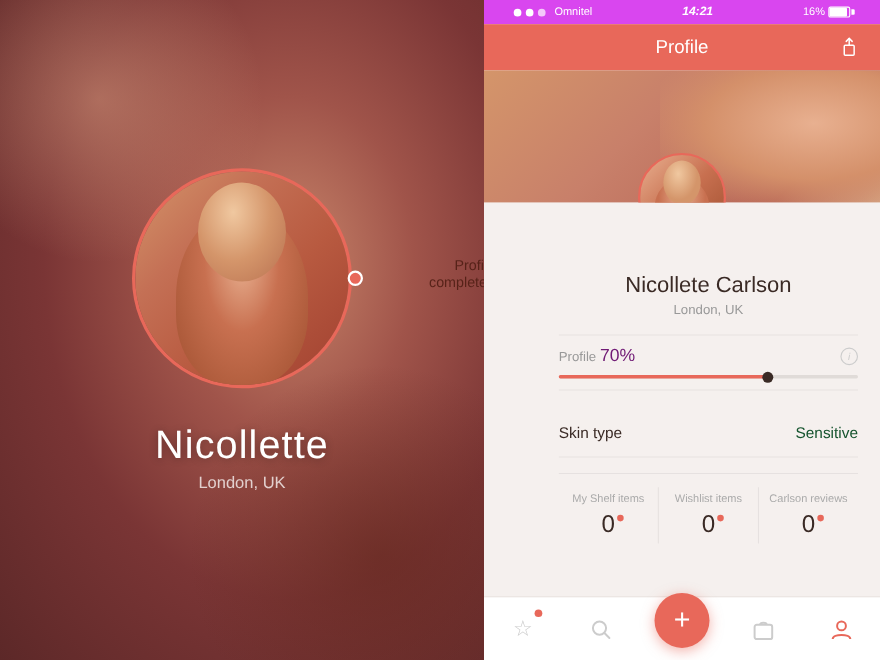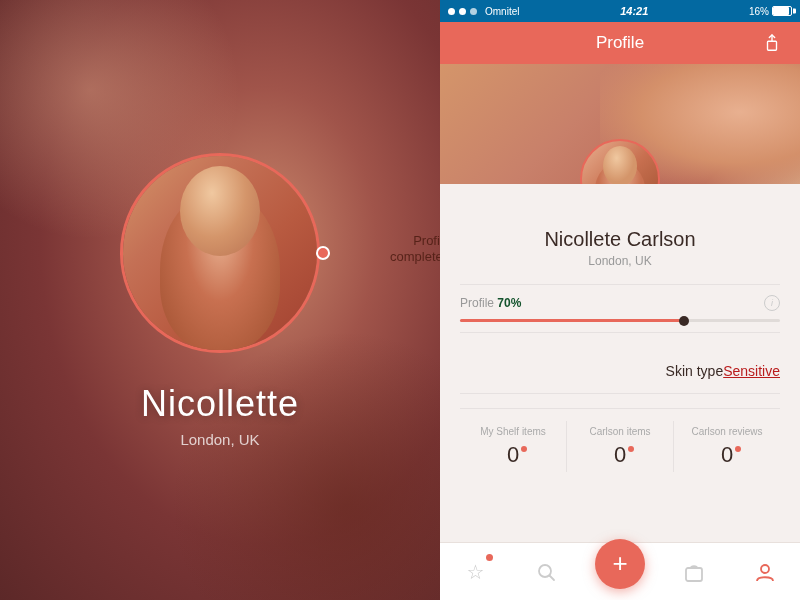--- a/index.html
+++ b/index.html
@@ -134,26 +134,26 @@
       width: 360px;
       height: 600px;
       background: #f5f0ee;
       display: flex;
       flex-direction: column;
       position: relative;
     }
 
     
     .status-bar {
-      background: #0369a1;
+      background: #d946ef;
       height: 22px;
       display: flex;
       align-items: center;
       justify-content: space-between;
-      padding: 0 8px;
+      padding: 0 27px;
       flex-shrink: 0;
     }
     .status-left {
       display: flex;
       align-items: center;
       gap: 4px;
     }
     .status-dot {
       width: 7px; height: 7px;
       border-radius: 50%;
@@ -272,23 +272,24 @@
       top: 5px; left: 50%;
       transform: translateX(-50%);
       width: 34px; height: 40px;
       background: radial-gradient(ellipse at 40% 30%, #f0c8a0 0%, #d4956a 60%);
       border-radius: 50%;
     }
 
     
     .profile-content {
       flex: 1;
-      padding: 44px 20px 0;
+      padding: 64px 20px 0;
       overflow-y: auto;
       background: #f5f0ee;
+      margin-left: 48px;
     }
     .profile-name {
       text-align: center;
       font-size: 20px;
       color: #3a2a25;
       font-weight: 400;
       margin-bottom: 3px;
     }
     .profile-location {
       text-align: center;
@@ -308,23 +309,23 @@
       display: flex;
       align-items: center;
       justify-content: space-between;
       margin-bottom: 8px;
     }
     .progress-label {
       font-size: 12px;
       color: #999;
     }
     .progress-percent {
-      font-size: 12px;
-      color: #14532d;
-      font-weight: 700;
+      font-size: 16px;
+      color: #701a75;
+      font-weight: 400;
     }
     .info-icon {
       width: 16px; height: 16px;
       border-radius: 50%;
       border: 1.5px solid #ccc;
       display: flex; align-items: center; justify-content: center;
       font-size: 9px;
       color: #ccc;
       font-style: italic;
     }
@@ -348,34 +349,33 @@
       transform: translateY(-50%);
       width: 10px; height: 10px;
       background: #3a2a25;
       border-radius: 50%;
     }
 
     
     .skin-type-row {
       display: flex;
       align-items: center;
-      justify-content: flex-end;
+      justify-content: space-between;
       padding: 14px 0;
       border-bottom: 1px solid rgba(0,0,0,0.06);
       margin-bottom: 14px;
     }
     .skin-type-label {
       font-size: 14px;
       color: #3a2a25;
     }
     .skin-type-value {
       font-size: 14px;
-      color: #b91c1c;
+      color: #14532d;
       font-weight: 500;
-      text-decoration: underline;
     }
 
     
     .stats-row {
       display: flex;
       text-align: center;
       margin-bottom: 0;
       border-top: 1px solid rgba(0,0,0,0.06);
       padding-top: 12px;
       align-items: flex-end;
@@ -540,21 +540,21 @@
 
     <div class="stats-row">
       <div class="stat-item">
         <span class="stat-label">My Shelf items</span>
         <div class="stat-value-container">
           <span class="stat-value">0</span>
           <div class="stat-dot-red"></div>
         </div>
       </div>
       <div class="stat-item">
-        <span class="stat-label">Carlson items</span>
+        <span class="stat-label">Wishlist items</span>
         <div class="stat-value-container">
           <span class="stat-value">0</span>
           <div class="stat-dot-red"></div>
         </div>
       </div>
       <div class="stat-item">
         <span class="stat-label">Carlson reviews</span>
         <div class="stat-value-container">
           <span class="stat-value">0</span>
           <div class="stat-dot-red"></div>

